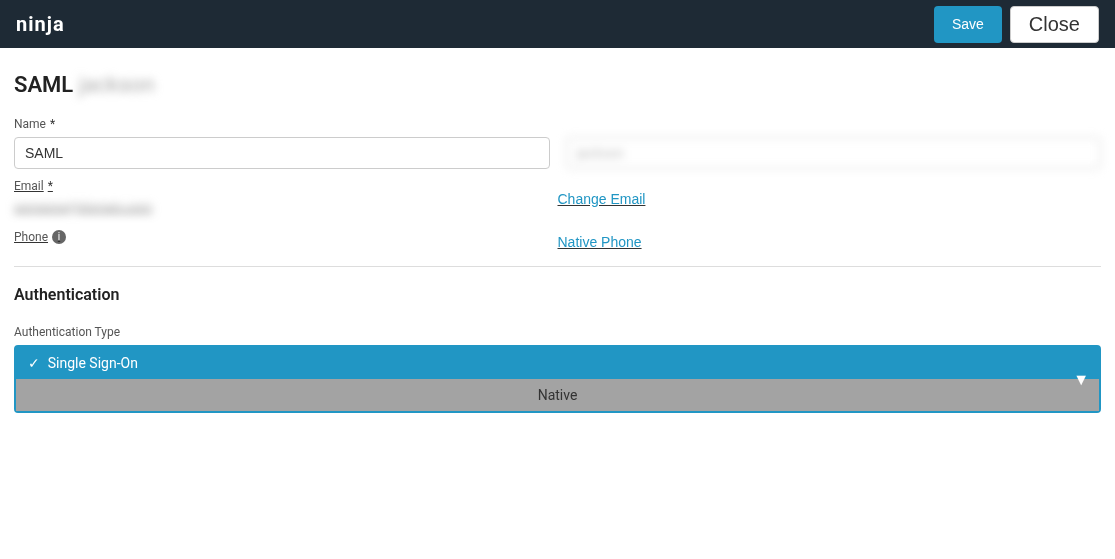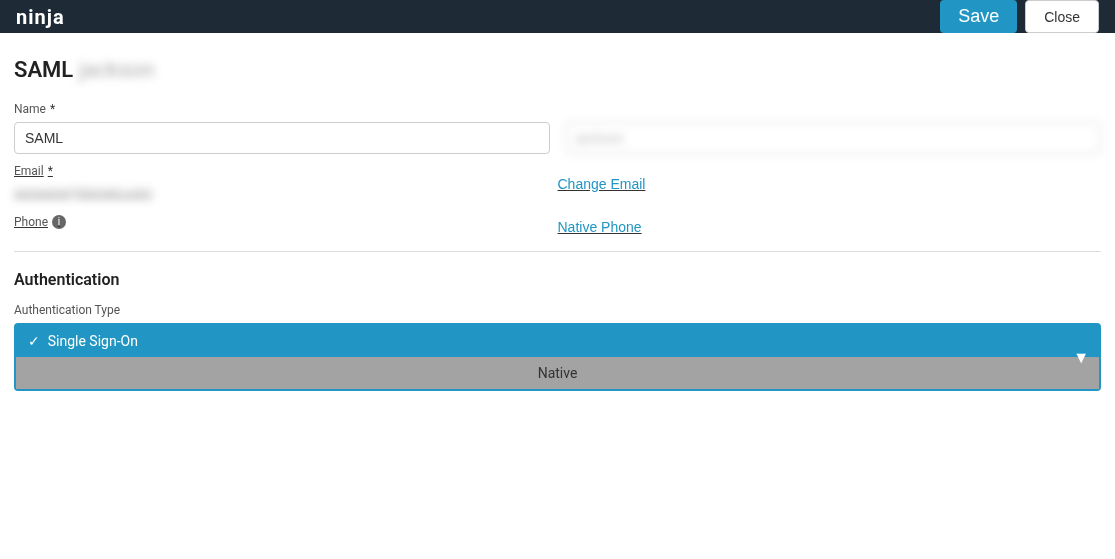--- a/index.html
+++ b/index.html
@@ -1,21 +1,21 @@
 <!DOCTYPE html>
 <html><head>
   <meta charset="utf-8">
   <style>
     * { box-sizing: border-box; margin: 0; padding: 0; }
     body { font-family: -apple-system, BlinkMacSystemFont, 'Segoe UI', Roboto, sans-serif; background: #fff; color: #333; font-size: 14px; }
 
     
     .topbar {
       background: #1e2a35;
-      height: 33px;
+      height: 48px;
       display: flex;
       align-items: center;
       justify-content: space-between;
       padding: 16px 16px;
     }
     .topbar-logo {
       color: #fff;
       font-size: 20px;
       font-weight: bold;
       letter-spacing: 1px;
@@ -24,30 +24,30 @@
       display: flex;
       gap: 8px;
     }
     .btn-save {
       background: #2196c4;
       color: #fff;
       border: none;
       padding: 6px 18px;
       border-radius: 4px;
       cursor: pointer;
-      font-size: 18px;
+      font-size: 14px;
     }
     .btn-close {
       background: #fff;
       color: #333;
       border: 1px solid #ccc;
       padding: 6px 18px;
       border-radius: 4px;
       cursor: pointer;
-      font-size: 14px;
+      font-size: 20px;
     }
 
     
     .content {
       padding: 24px 14px;
     }
 
     
     .page-title {
       font-size: 22px;
@@ -156,21 +156,21 @@
     .divider {
       border: none;
       border-top: 1px solid #ddd;
       margin: 10px 0 18px 0;
     }
 
     
     .section-title {
       font-size: 16px;
       font-weight: 600;
-      margin-bottom: 14px;
+      margin-bottom: 21px;
       color: #222;
     }
 
     
     .select-container {
       position: relative;
     }
     .select-label {
       font-size: 12px;
       color: #555;

